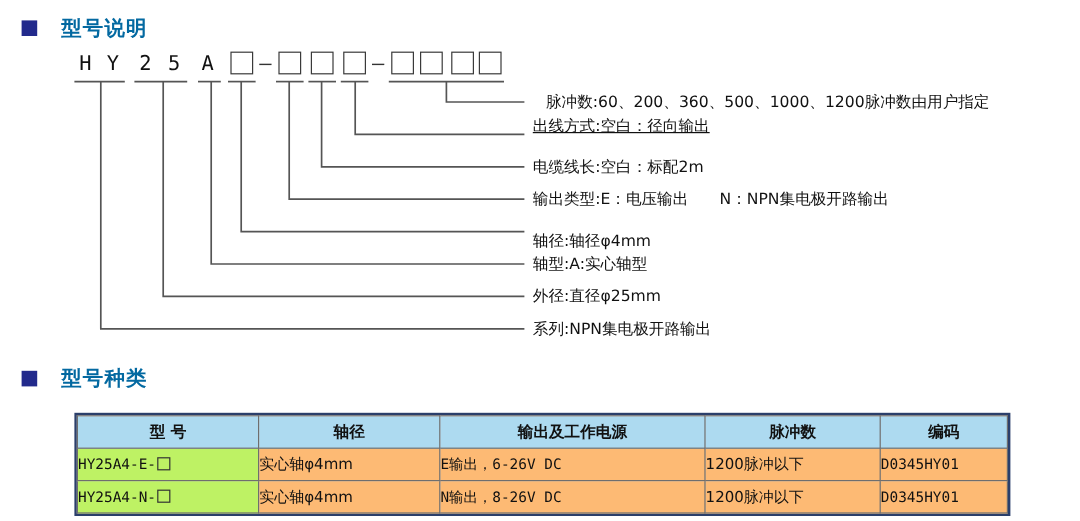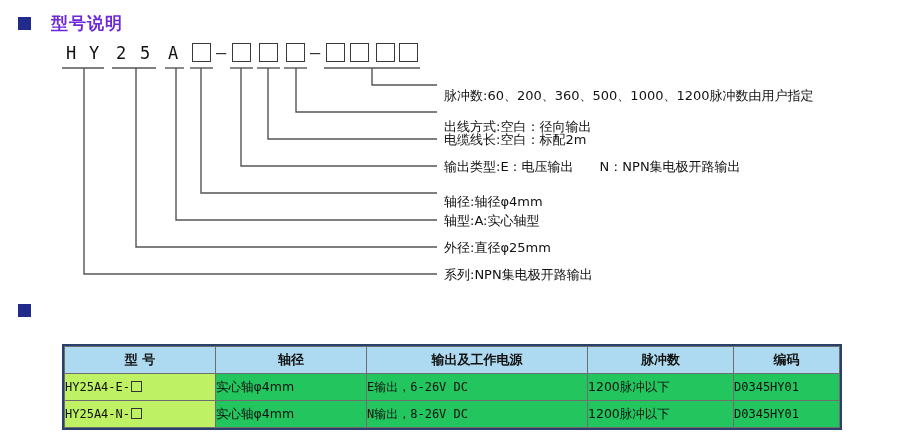--- a/index.html
+++ b/index.html
@@ -5,21 +5,21 @@
   html,body{margin:0;padding:0;}
   body{
     width:900px;height:434px;
     background:#ffffff;
     font-family:"DejaVu Sans","Liberation Sans",sans-serif;
     position:relative;
     overflow:hidden;
   }
   .sec-head{position:absolute;display:flex;align-items:center;gap:20px;}
   .sec-sq{width:13px;height:13px;background:#222a8c;display:block;}
-  .sec-title{color:#6d28d9;font-size:17px;font-weight:bold;letter-spacing:1px;}
+  .sec-title{color:#0369a1;font-size:17px;font-weight:bold;letter-spacing:1px;}
 
   #sec1{left:18px;top:12px;}
   #sec2{left:18px;top:304px;}
 
   
   .code-row{position:absolute;left:0;top:42px;width:900px;height:26px;}
   .ch{position:absolute;font-size:17px;font-family:"DejaVu Sans Mono","Liberation Mono",monospace;color:#111;top:0;line-height:22px;}
   .bx{position:absolute;top:1px;width:19px;height:19px;border:1.5px solid #3a3a3a;box-sizing:border-box;background:#fff;}
   .dash{position:absolute;top:0;font-size:17px;color:#333;font-family:"DejaVu Sans Mono","Liberation Mono",monospace;line-height:22px;}
 
@@ -27,21 +27,21 @@
   #leaders{position:absolute;left:0;top:0;width:900px;height:300px;}
 
   
   .ann{position:absolute;left:444px;font-size:13px;color:#111;white-space:nowrap;line-height:14px;}
 
   
   #tbl-wrap{position:absolute;left:62px;top:344px;width:776px;}
   table{border-collapse:collapse;width:776px;table-layout:fixed;}
   td,th{border:1px solid #6e6e6e;height:26px;font-size:12.5px;color:#111;padding:0;font-weight:normal;}
   thead th{background:#addaf0;font-weight:bold;font-size:13px;}
-  tbody td{background:#22c55e;}
+  tbody td{background:#fdba74;}
   tbody td.modelcell{background:#bef264;font-family:"DejaVu Sans Mono","Liberation Mono",monospace;font-size:12px;}
   .mono{font-family:"DejaVu Sans Mono","Liberation Mono",monospace;font-size:12px;}
   #tbl-wrap{border:2px solid #2b3f6b;}
   .sqbox{display:inline-block;width:9px;height:9px;border:1.2px solid #333;vertical-align:-1px;margin-left:1px;}
 </style>
 </head>
 <body>
 
 <div class="sec-head" id="sec1">
   <span class="sec-sq"></span>
@@ -92,31 +92,32 @@
     <path d="M201,68 L201,193 L437,193"></path>
 
     <path d="M176,68 L176,220 L437,220"></path>
 
     <path d="M136,68 L136,247 L437,247"></path>
 
     <path d="M84,68 L84,274 L437,274"></path>
   </g>
 </svg>
 
-<div class="ann" style="top:89px;">脉冲数:60、200、360、500、1000、1200脉冲数由用户指定</div>
-<div class="ann" style="top:120px;">出线方式:空白：径向输出</div>
+<div class="ann" style="top:79px;margin-left:11px;">脉冲数:60、200、360、500、1000、1200脉冲数由用户指定</div>
+<div class="ann" style="top:99px;text-decoration:underline;">出线方式:空白：径向输出</div>
 <div class="ann" style="top:133px;text-align:center;">电缆线长:空白：标配2m</div>
 <div class="ann" style="top:160px;">输出类型:E：电压输出　　N：NPN集电极开路输出</div>
 <div class="ann" style="top:195px;">轴径:轴径φ4mm</div>
 <div class="ann" style="top:214px;">轴型:A:实心轴型</div>
 <div class="ann" style="top:241px;">外径:直径φ25mm</div>
 <div class="ann" style="top:268px;">系列:NPN集电极开路输出</div>
 
 <div class="sec-head" id="sec2">
   <span class="sec-sq"></span>
+  <span class="sec-title">型号种类</span>
 </div>
 
 <div id="tbl-wrap">
 <table>
   <thead>
     <tr>
       <th style="width:150px;">型 号</th>
       <th style="width:150px;">轴径</th>
       <th style="width:220px;">输出及工作电源</th>
       <th style="width:145px;">脉冲数</th>

